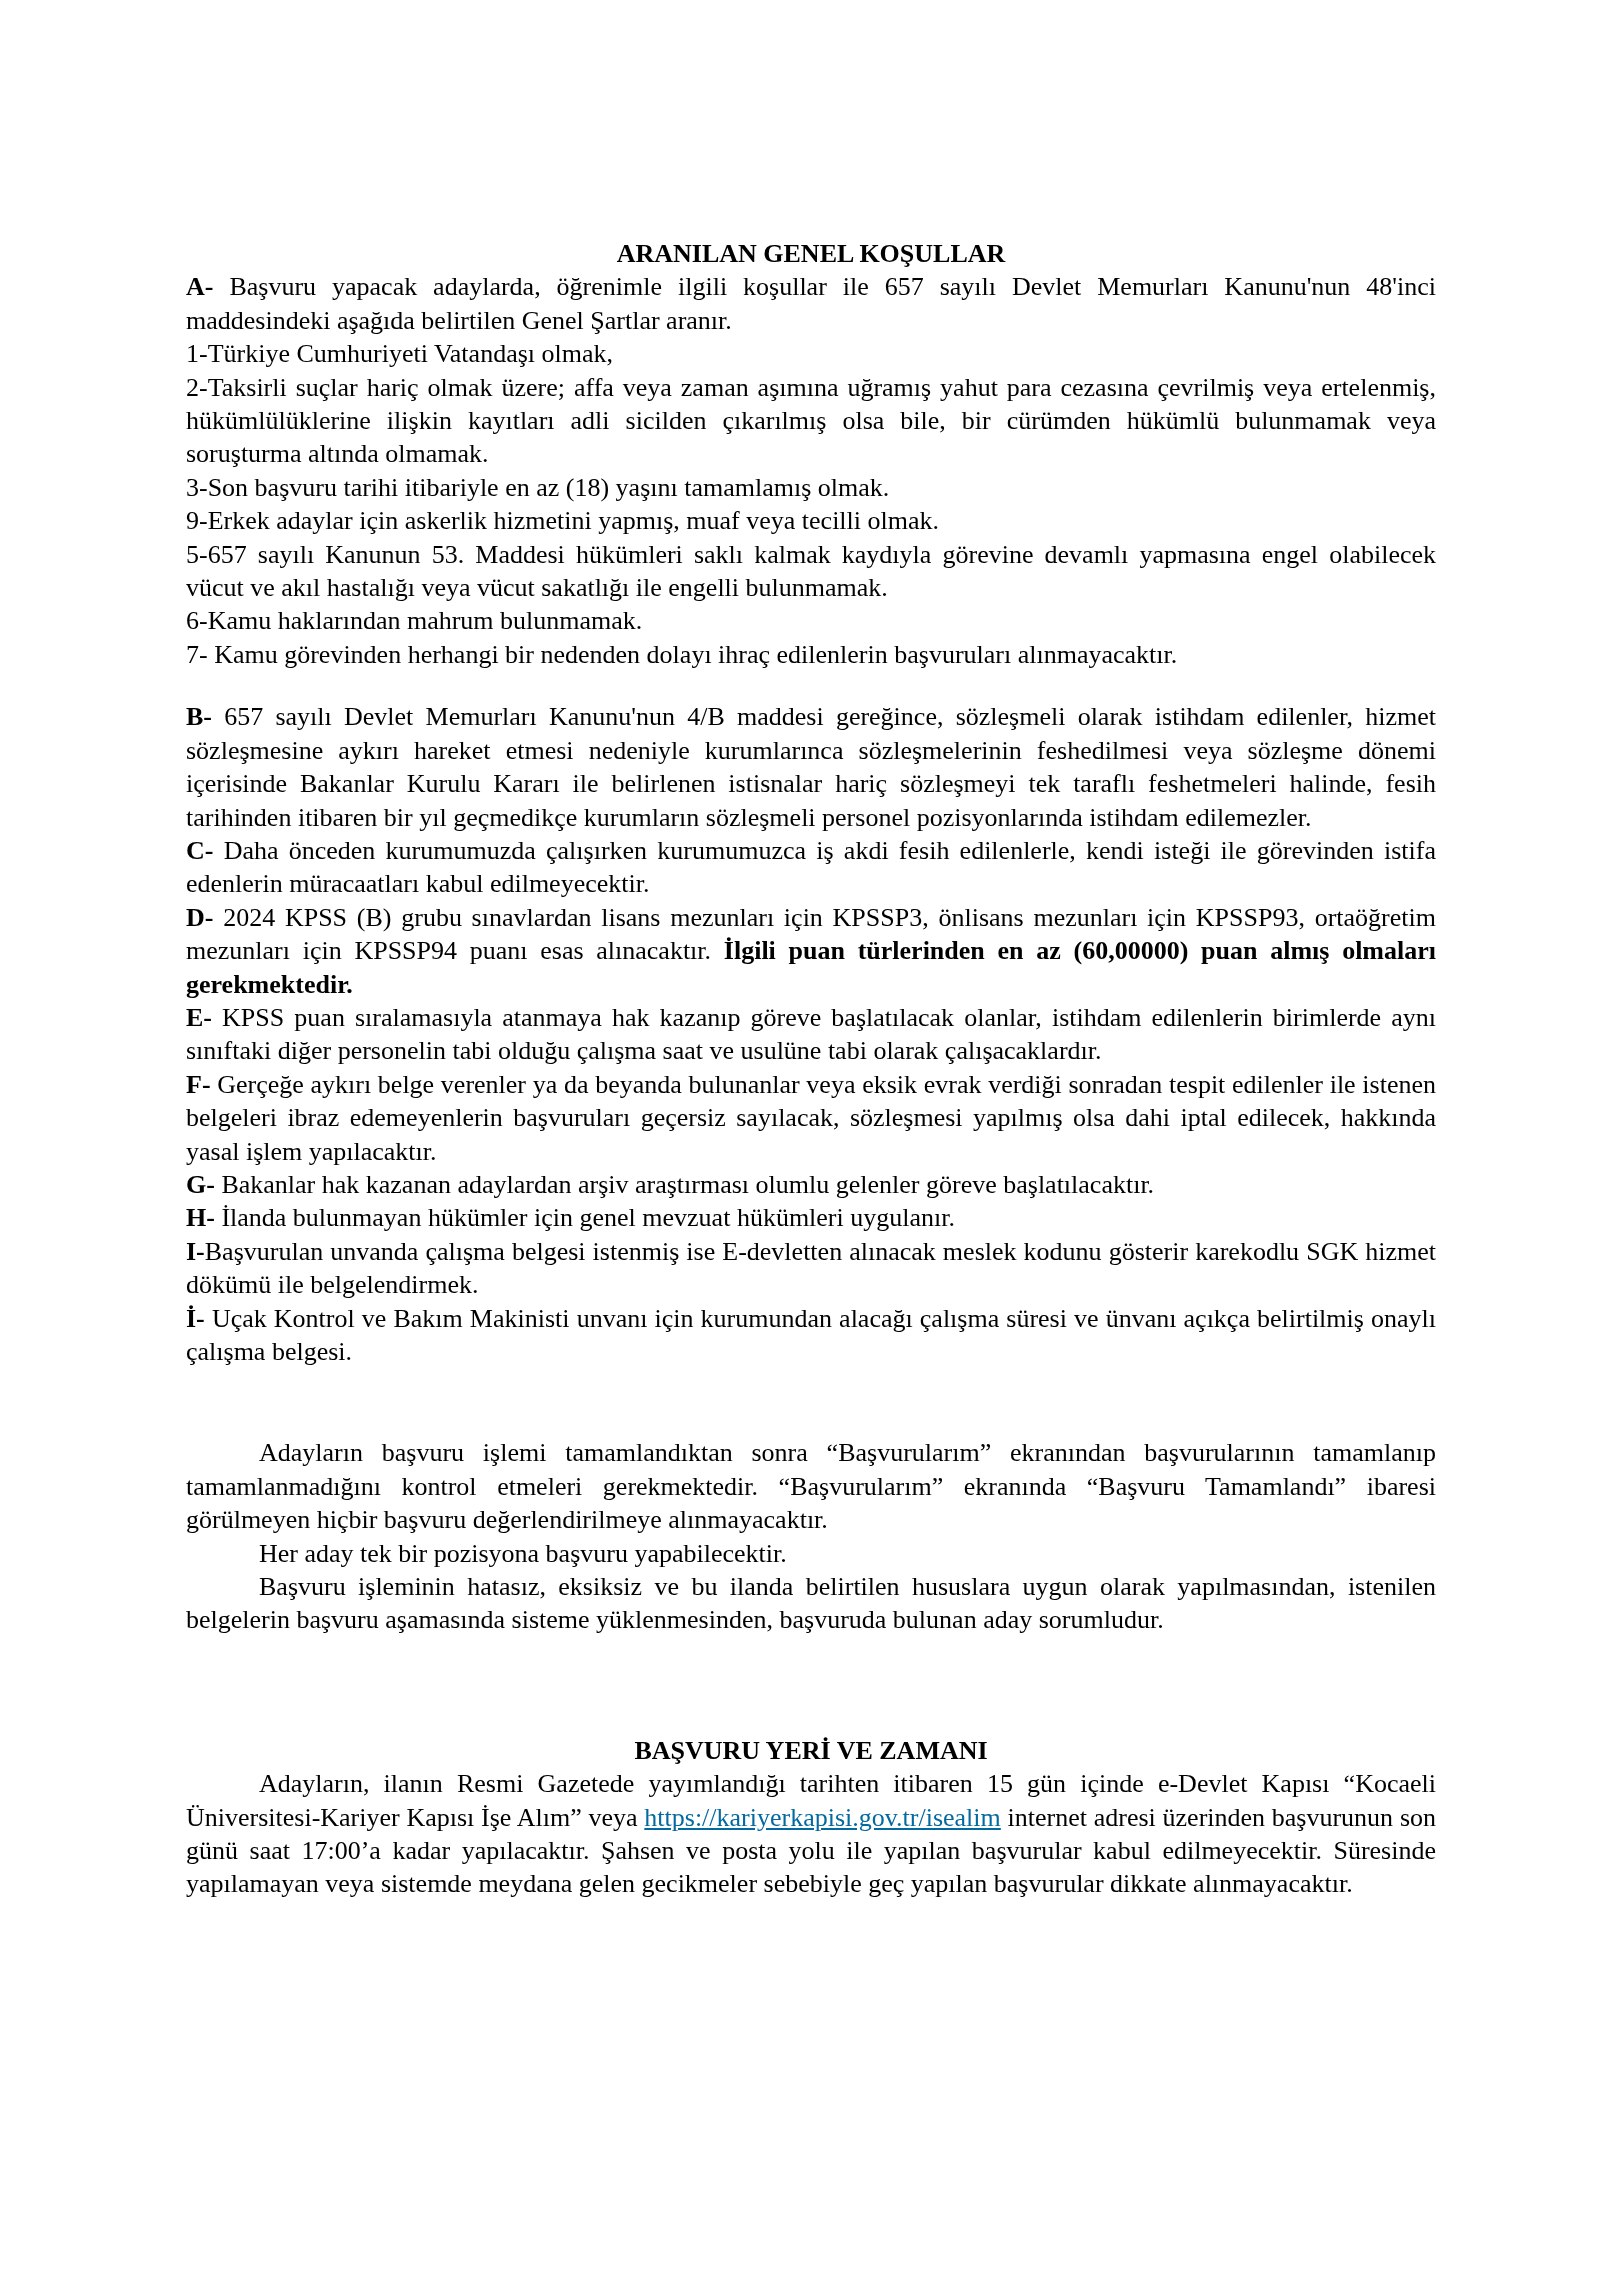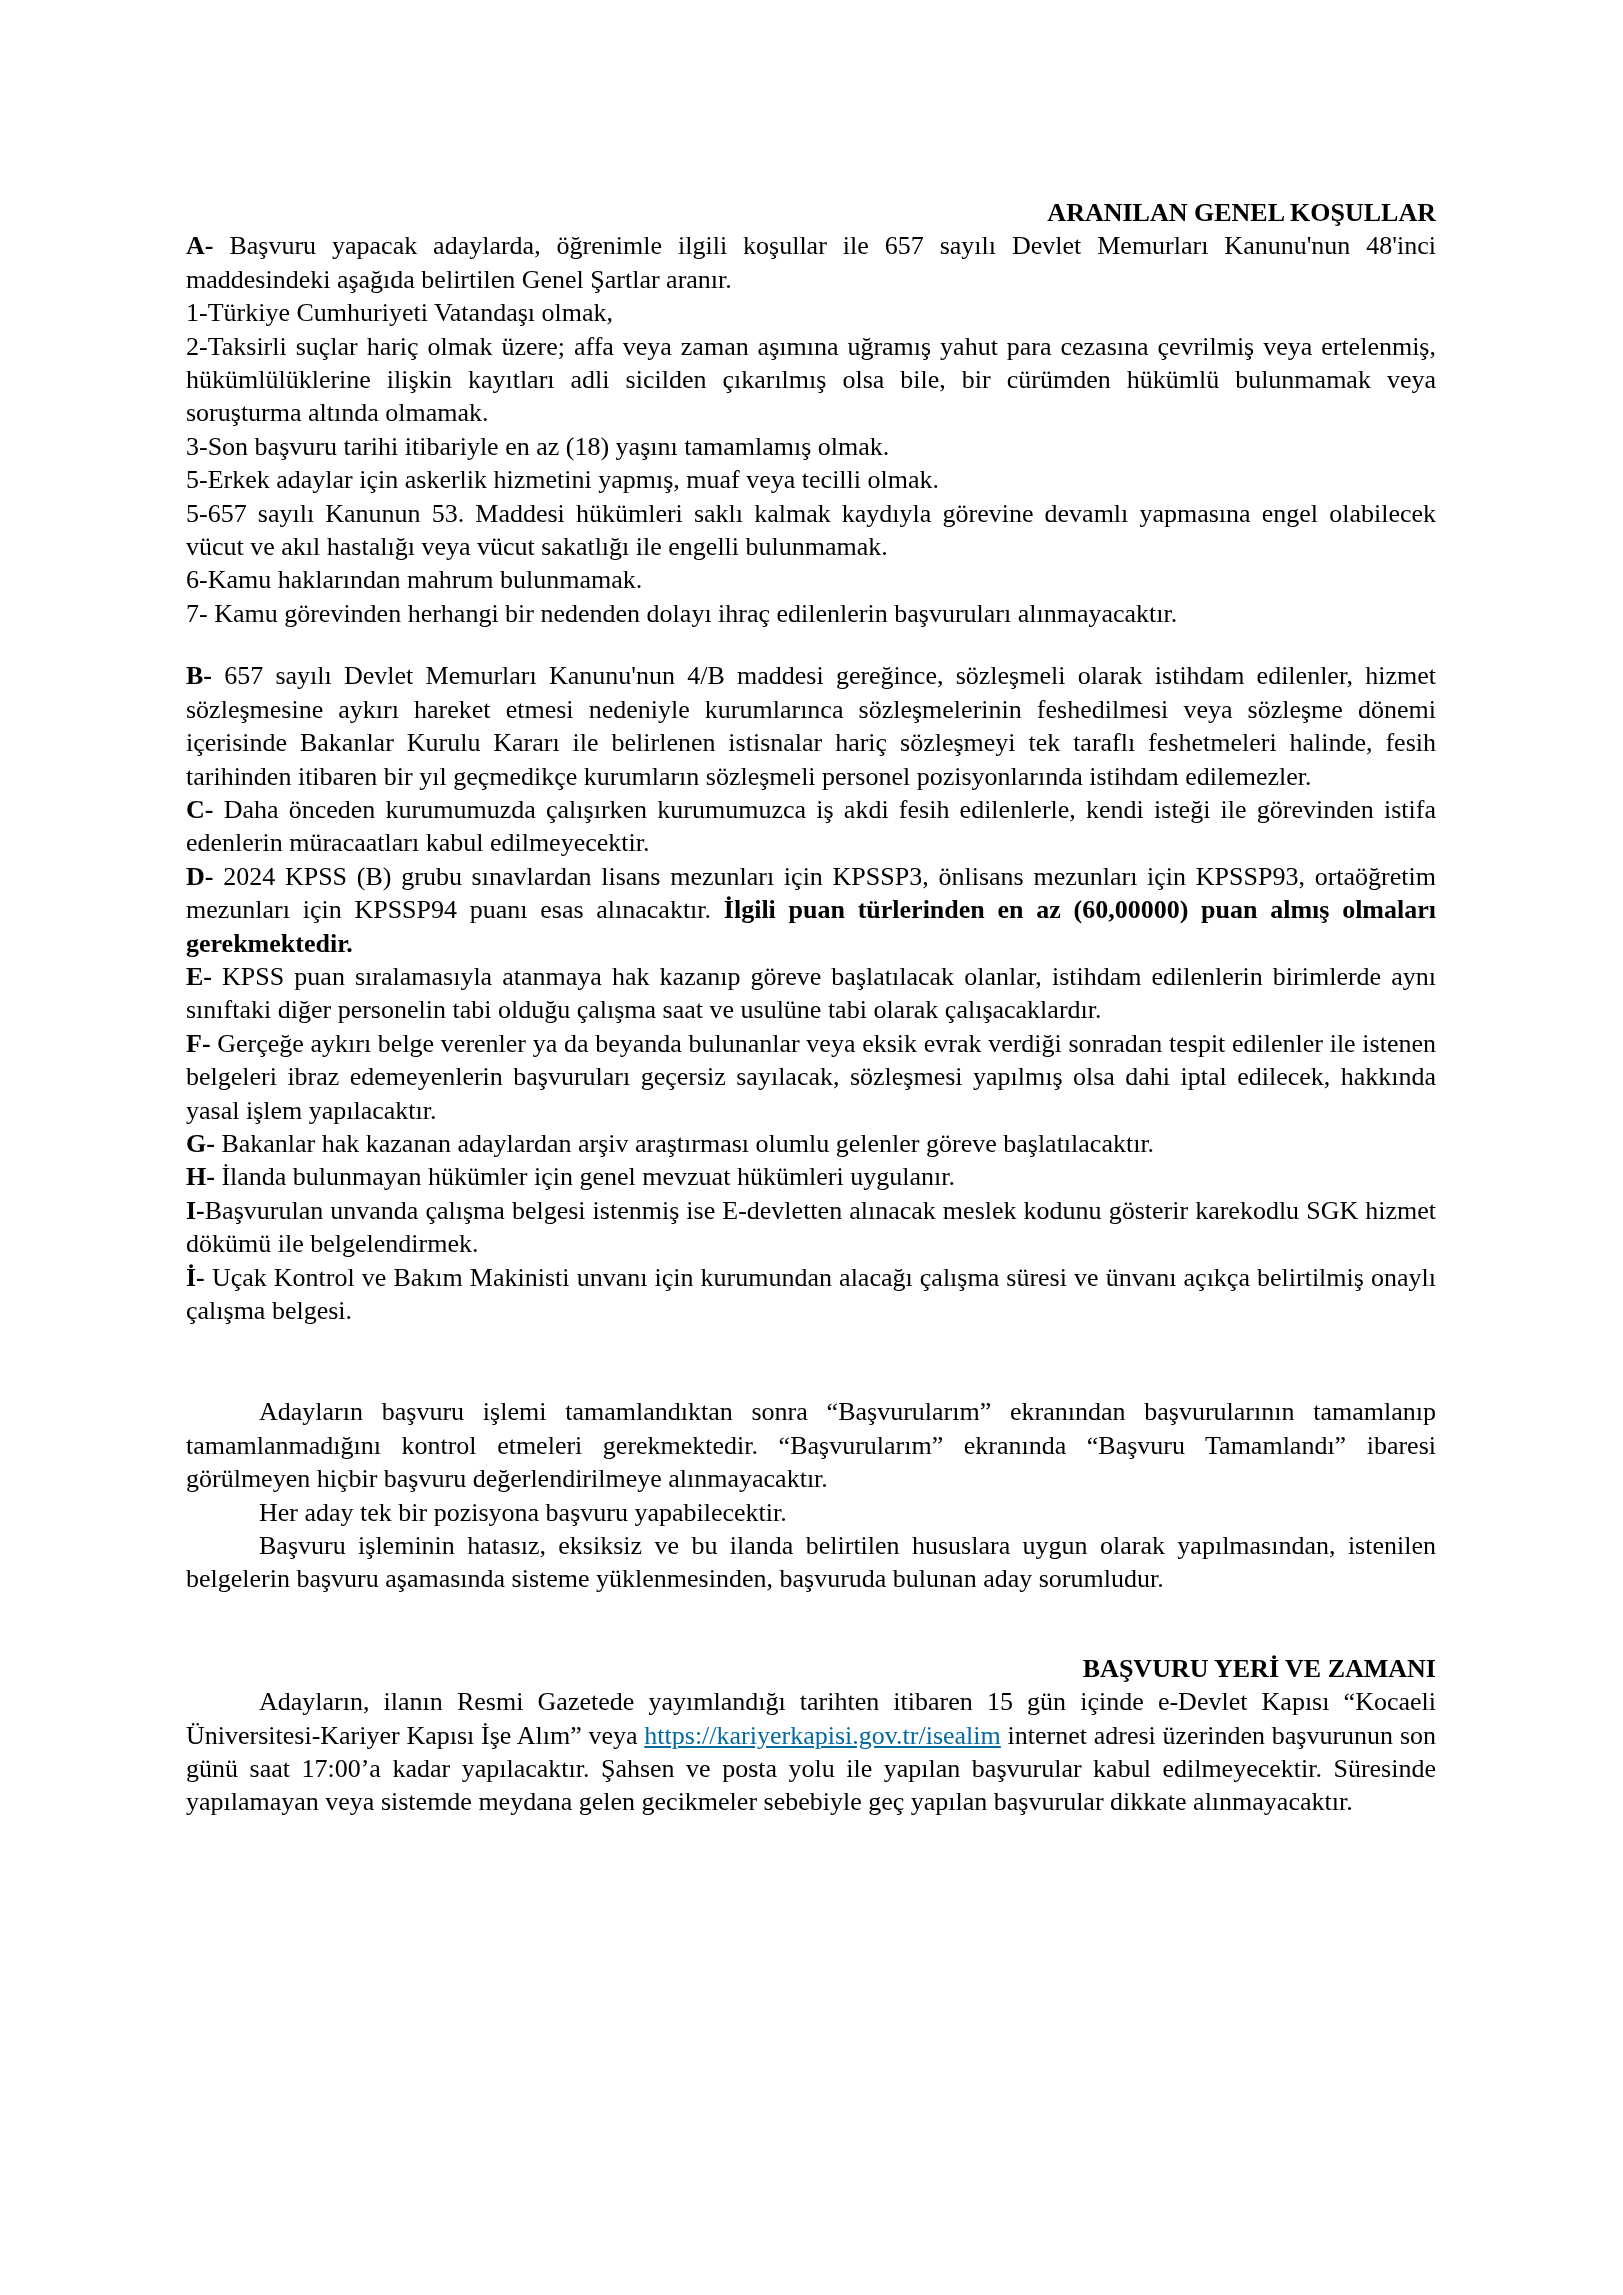--- a/index.html
+++ b/index.html
@@ -24,21 +24,22 @@
   p {
     margin: 0;
     font-size: 26px;
     line-height: 1.285;
     text-align: justify;
     text-justify: inter-word;
     hyphens: none;
   }
   .section-head {
     font-weight: bold;
-    text-align: right;
+    text-align: center;
+    margin-top: 41px;
   }
   .indent-first {
     text-indent: 73px;
   }
   .gap-md { height: 29px; }
   .gap-lg { height: 56px; }
   .gap-xl { height: 68px; }
   b, .b { font-weight: bold; }
   .lead {
     font-weight: bold;
@@ -54,21 +55,21 @@
 <div class="page">
   <div class="doc">
 
     <p class="section-head">ARANILAN GENEL KOŞULLAR</p>
 
     <p><span class="lead">A-</span><span> Başvuru yapacak adaylarda, öğrenimle ilgili koşullar ile 657 sayılı Devlet Memurları Kanunu'nun 48'inci maddesindeki aşağıda belirtilen Genel Şartlar aranır.</span></p>
 
     <p>1-Türkiye Cumhuriyeti Vatandaşı olmak,</p>
     <p>2-Taksirli suçlar hariç olmak üzere; affa veya zaman aşımına uğramış yahut para cezasına çevrilmiş veya ertelenmiş, hükümlülüklerine ilişkin kayıtları adli sicilden çıkarılmış olsa bile, bir cürümden hükümlü bulunmamak veya soruşturma altında olmamak.</p>
     <p>3-Son başvuru tarihi itibariyle en az (18) yaşını tamamlamış olmak.</p>
-    <p>5-Erkek adaylar için askerlik hizmetini yapmış, muaf veya tecilli olmak.</p>
+    <p>9-Erkek adaylar için askerlik hizmetini yapmış, muaf veya tecilli olmak.</p>
     <p>5-657 sayılı Kanunun 53. Maddesi hükümleri saklı kalmak kaydıyla görevine devamlı yapmasına engel olabilecek vücut ve akıl hastalığı veya vücut sakatlığı ile engelli bulunmamak.</p>
     <p>6-Kamu haklarından mahrum bulunmamak.</p>
     <p>7- Kamu görevinden herhangi bir nedenden dolayı ihraç edilenlerin başvuruları alınmayacaktır.</p>
 
     <div class="gap-md"></div>
 
     <p><span class="lead">B-</span><span> 657 sayılı Devlet Memurları Kanunu'nun 4/B maddesi gereğince, sözleşmeli olarak istihdam edilenler, hizmet sözleşmesine aykırı hareket etmesi nedeniyle kurumlarınca sözleşmelerinin feshedilmesi veya sözleşme dönemi içerisinde Bakanlar Kurulu Kararı ile belirlenen istisnalar hariç sözleşmeyi tek taraflı feshetmeleri halinde, fesih tarihinden itibaren bir yıl geçmedikçe kurumların sözleşmeli personel pozisyonlarında istihdam edilemezler.</span></p>
 
     <p><span class="lead">C-</span><span> Daha önceden kurumumuzda çalışırken kurumumuzca iş akdi fesih edilenlerle, kendi isteği ile görevinden istifa edenlerin müracaatları kabul edilmeyecektir.</span></p>
 

